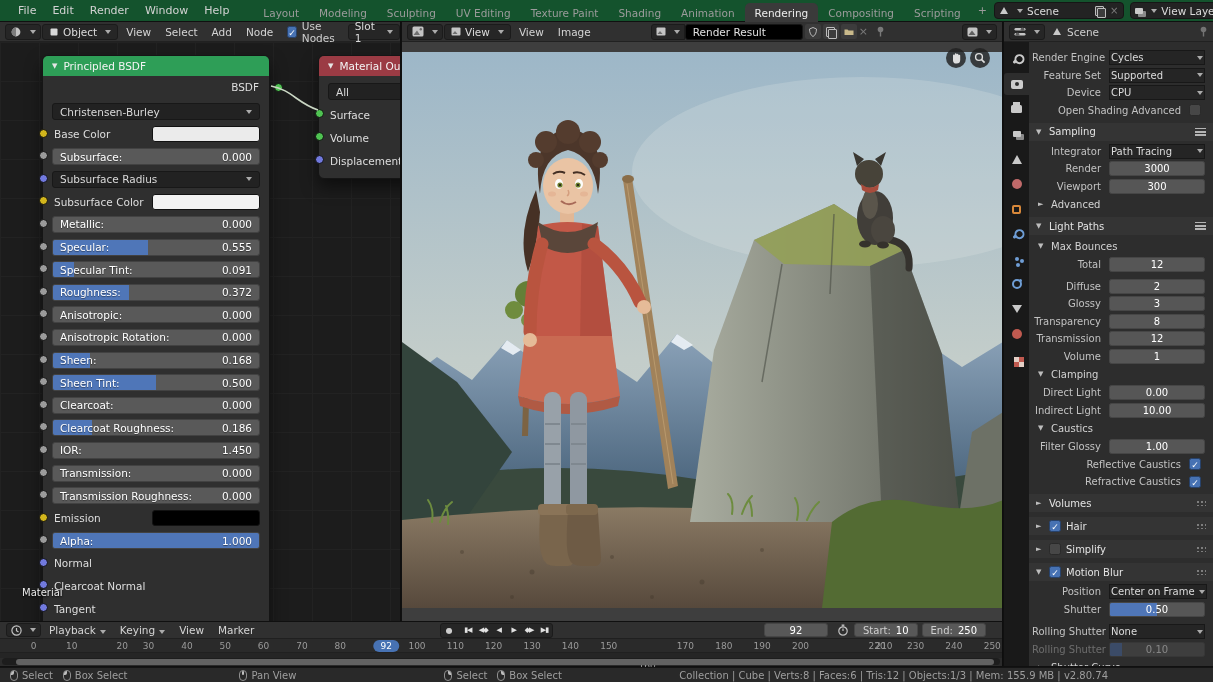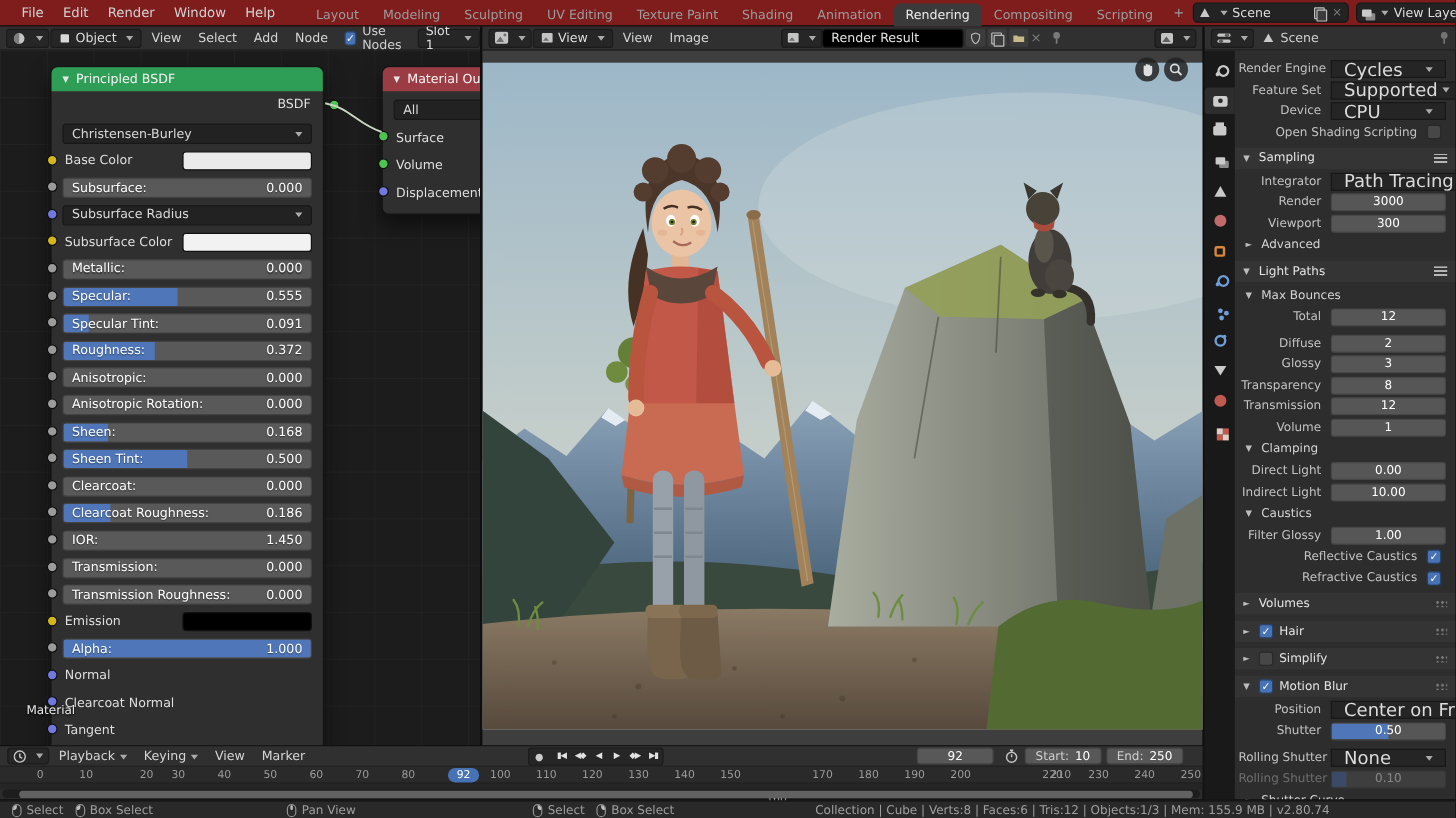--- a/index.html
+++ b/index.html
@@ -1,20 +1,20 @@
 <!DOCTYPE html>
 <html><head>
 <meta charset="utf-8">
 <style>
 *{margin:0;padding:0;box-sizing:border-box}
 html,body{width:1213px;height:682px;overflow:hidden}
 body{font-family:"DejaVu Sans",sans-serif;background:#101010;position:relative}
 i{font-style:normal}
 
-#topbar{position:absolute;left:0;top:0;width:1213px;height:22px;background:#7f1d1d;display:flex;align-items:center;font-size:11px;color:#d2d2d2;border-bottom:1px solid #101010;z-index:30}
+#topbar{position:absolute;left:0;top:0;width:1213px;height:22px;background:#14532d;display:flex;align-items:center;font-size:11px;color:#d2d2d2;border-bottom:1px solid #101010;z-index:30}
 .tb-menu{padding:2px 8px;cursor:default}
 #tb-tabs{display:flex;margin-left:16px;align-items:flex-end;height:22px}
 .tb-tab{padding:4px 10px 3px;font-size:10.5px;color:#9b9b9b;border-radius:5px 5px 0 0;white-space:nowrap}
 .tb-tab.active{background:#3a3a3a;color:#ececec}
 .tb-plus{color:#9b9b9b;padding:3px 7px}
 #tb-right{margin-left:auto;display:flex;gap:6px;margin-right:6px;align-items:center}
 .idblock{display:flex;align-items:center;background:#232323;border:1px solid #161616;border-radius:4px;height:17px;padding:0 3px 0 4px;gap:4px;font-size:10.5px}
 .idblock .name{min-width:64px;color:#dcdcdc}
 .mini-pages{width:9px;height:10px;position:relative}
 .mini-pages::before,.mini-pages::after{content:'';position:absolute;width:7px;height:8px;border:1px solid #bdbdbd;border-radius:1px;background:#3c3c3c}
@@ -76,21 +76,21 @@
 .sh-wrench::after{content:'';position:absolute;right:-2px;top:-2px;width:6px;height:6px;border:2px solid var(--c);border-radius:50%;background:#191919}
 .sh-dots{width:4px;height:4px;border-radius:50%;background:var(--c);box-shadow:5px 2px 0 var(--c),1px 6px 0 var(--c)}
 .sh-checker{width:5px;height:5px;background:#e4cfc6;box-shadow:5px 5px 0 #e4cfc6,5px 0 0 var(--c),0 5px 0 var(--c)}
 #pcontent{position:absolute;left:25px;top:20px;right:0;bottom:0;padding:8px 8px 0 3px;font-size:10px;color:#c6c6c6;overflow:hidden}
 .prow{display:flex;align-items:center;height:15px;margin-bottom:2.5px}
 .prow.dis{opacity:.42}
 .plabel{flex:1;text-align:right;padding-right:8px;white-space:nowrap;overflow:hidden;color:#c2c2c2}
 .pw{width:96px;display:flex}
 .pw.wcb{width:16px}
 .wnum{flex:1;height:15px;background:#565656;border:1px solid #464646;border-radius:2.5px;color:#fff;display:flex;align-items:center;justify-content:center}
-.wdrop{flex:1;height:15px;background:#252525;border:1px solid #181818;border-radius:0;color:#dcdcdc;display:flex;align-items:center;justify-content:space-between;padding:0 10px;white-space:nowrap;font-size:15px}
+.wdrop{flex:1;height:15px;background:#252525;border:1px solid #181818;border-radius:0;color:#dcdcdc;display:flex;align-items:center;justify-content:space-between;padding:0 1px;white-space:nowrap;font-size:10px}
 .wslider{flex:1;height:15px;background:#565656;border:1px solid #464646;border-radius:2.5px;position:relative;overflow:hidden;display:flex;align-items:center;justify-content:center}
 .wslider .fill{position:absolute;left:0;top:0;bottom:0;background:#4f76b8}
 .wslider span{position:relative;color:#fff}
 .phead{display:flex;align-items:center;gap:5px;height:18px;margin:5px -8px 3px -3px;padding:0 7px;background:#343434;color:#e3e3e3;font-size:10px}
 .psub{display:flex;align-items:center;gap:5px;height:16px;margin:2px 0 3px 6px;color:#d3d3d3;font-size:10px}
 .pArrow{font-size:7px;color:#bdbdbd;width:8px}
 .ic-preset{width:11px;height:8px;margin-left:auto;background:repeating-linear-gradient(to bottom,#b5b5b5 0 1.5px,transparent 1.5px 3.2px)}
 .ic-grip{width:10px;height:6px;margin-left:auto;background-image:radial-gradient(circle,#7e7e7e 1px,transparent 1.2px);background-size:4px 4px}
 
 #timeline{position:absolute;left:0;top:622px;width:1003px;height:44px;background:#2b2b2b;border-right:1px solid #0e0e0e}
@@ -666,21 +666,21 @@
       <div class="prow" data-name="setting-device">
         <span class="plabel" data-name="setting-label">Device</span>
         <span class="pw">
           <span class="wdrop" data-name="dropdown-field">
             <span data-name="field-value">CPU</span>
             <span class="chev" data-name="chevron-down-icon"></span>
           </span>
         </span>
       </div>
       <div class="prow" data-name="setting-open-shading-language">
-        <span class="plabel" data-name="setting-label">Open Shading Scripting</span>
+        <span class="plabel" data-name="setting-label">Open Shading Advanced</span>
         <span class="pw wcb">
           <span class="cb off" data-name="checkbox">✓</span>
         </span>
       </div>
       <div class="phead" data-name="panel-sampling">
         <span class="pArrow" data-name="expand-icon">▼</span>
         <span data-name="panel-title">Sampling</span>
         <span class="ic-preset" data-name="presets-icon"></span>
       </div>
       <div class="prow" data-name="setting-integrator">

